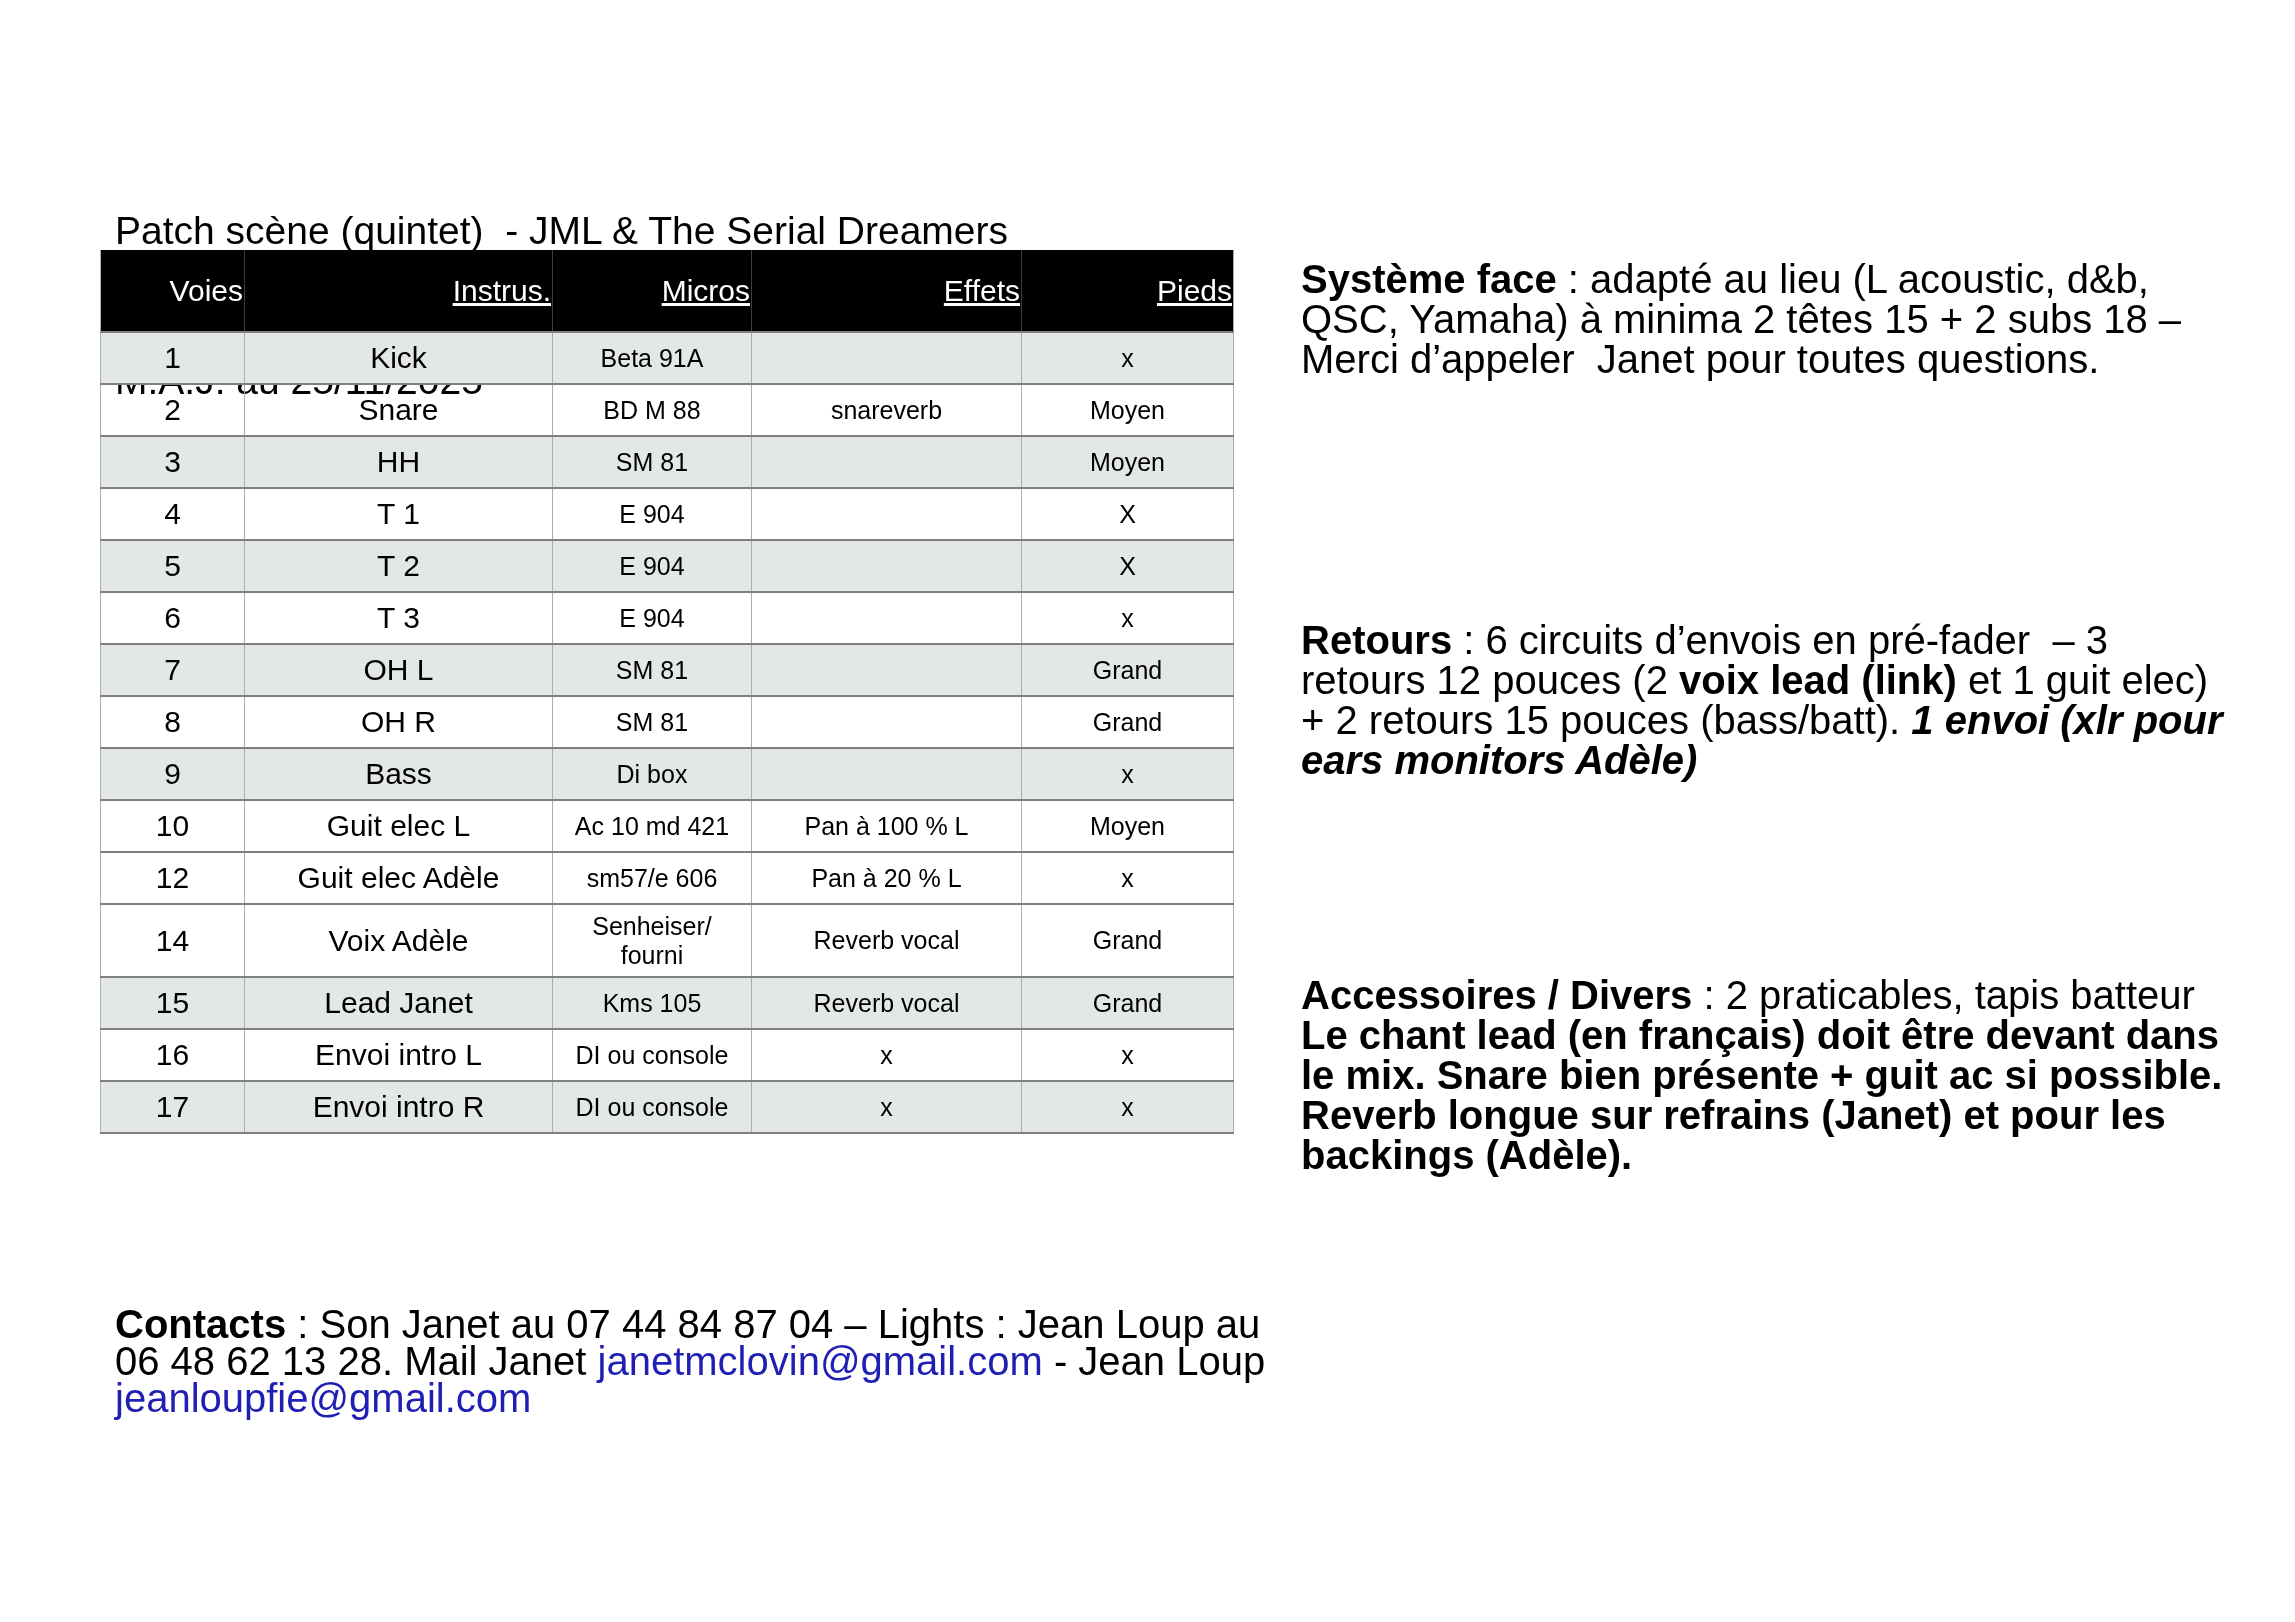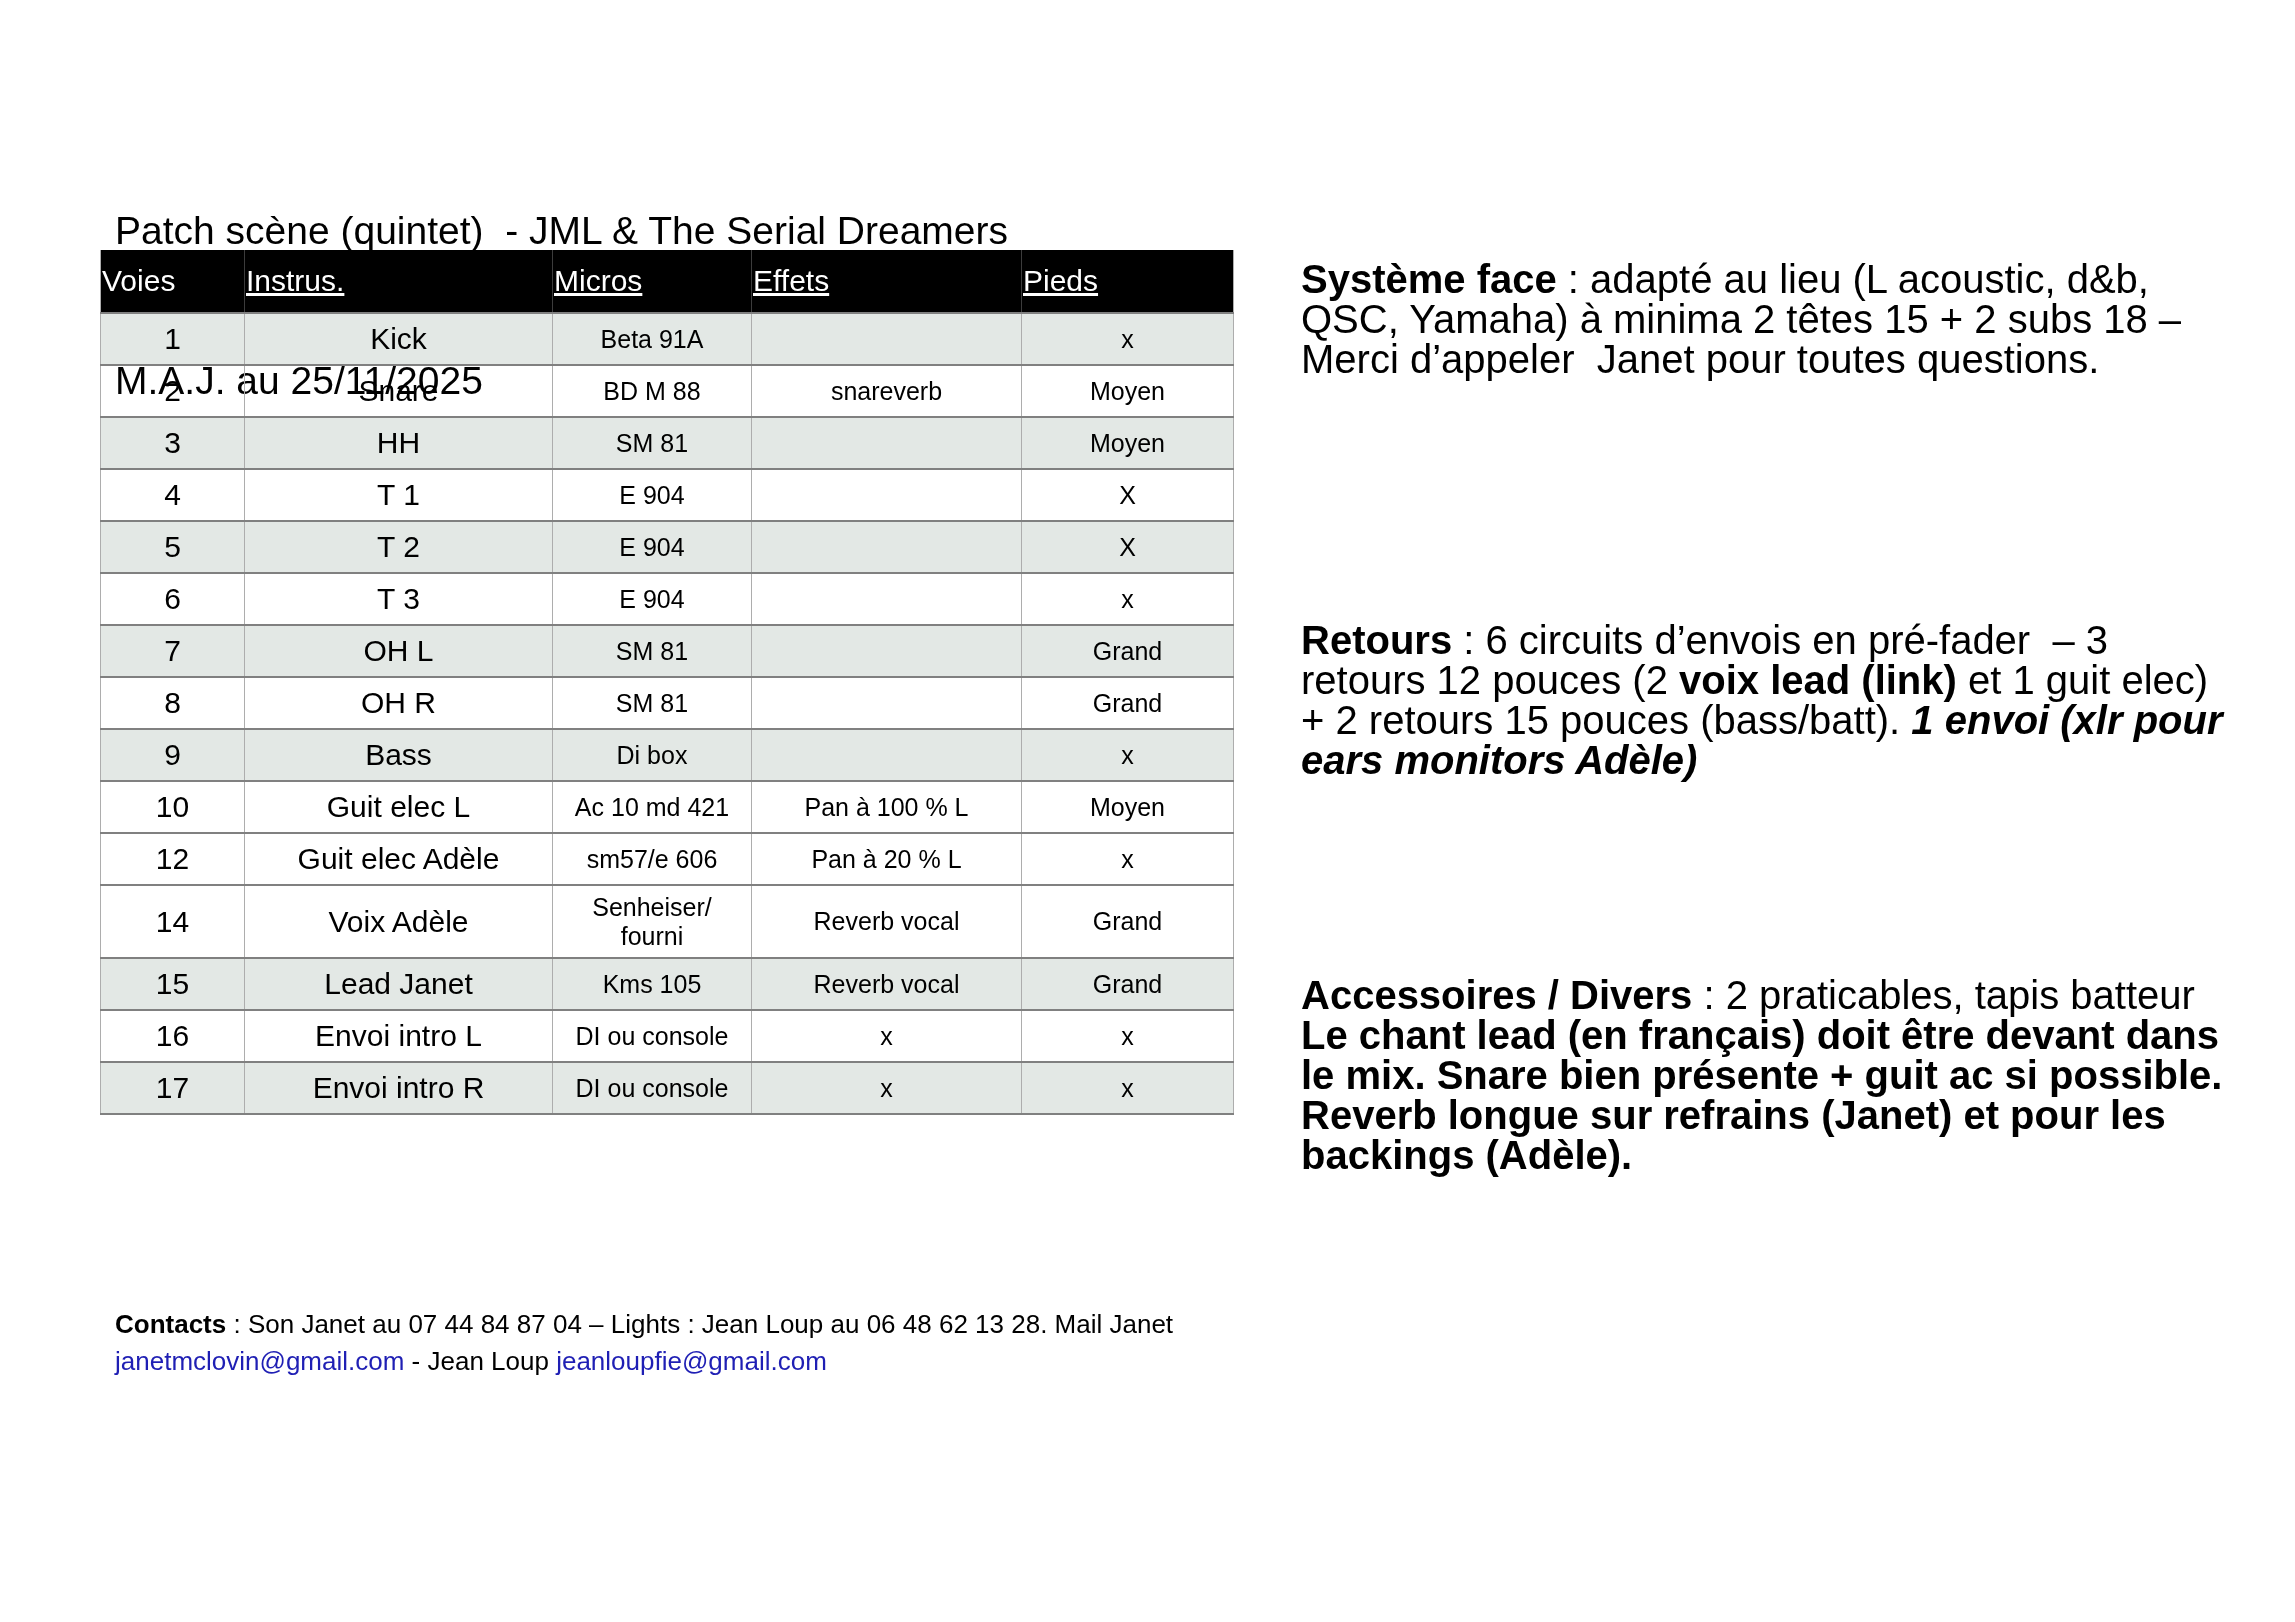--- a/index.html
+++ b/index.html
@@ -25,37 +25,37 @@
     position:absolute;left:100px;top:250px;width:1133px;
     table-layout:fixed;border-collapse:collapse;
     border-left:1.3px solid var(--vline);
     border-right:1.3px solid var(--vline);
     border-bottom:2px solid var(--hline);
   }
   col.c0{width:144px;} col.c1{width:308px;} col.c2{width:199px;}
   col.c3{width:270px;} col.c4{width:212px;}
   th{
     background:var(--header-bg);color:var(--header-text);
-    font-weight:normal;font-size:30px;height:63px;
-    text-align:left;vertical-align:middle;
+    font-weight:normal;font-size:30px;height:82px;
+    text-align:right;vertical-align:middle;
   }
   th + th{border-left:1.3px solid #3c3c3c;text-decoration:underline;}
   td{
     border-top:2px solid var(--hline);
     padding:6.5px 5.2px;height:52px;
     text-align:center;vertical-align:middle;
   }
   td + td{border-left:1.3px solid var(--vline);}
   tr.shaded td{background:var(--row-shaded);}
   td.c0,td.c1{font-size:30px;}
   td.c2,td.c3,td.c4{font-size:25px;}
   td.c2{white-space:pre-line;margin-left:28px;}
   .contacts{
     position:absolute;left:115px;top:1306px;width:1152px;
-    font-size:26px;line-height:37px;white-space:pre-wrap;
+    font-size:40px;line-height:37px;white-space:pre-wrap;
   }
   .note{
     position:absolute;left:1301px;width:932px;margin:0;
     font-size:40px;line-height:40px;white-space:pre-wrap;
   }
   #note-systeme{top:259px;}
   #note-retours{top:620px;}
   #note-accessoires{top:975px;}
   .b{font-weight:bold;}
   .i{font-style:italic;}

